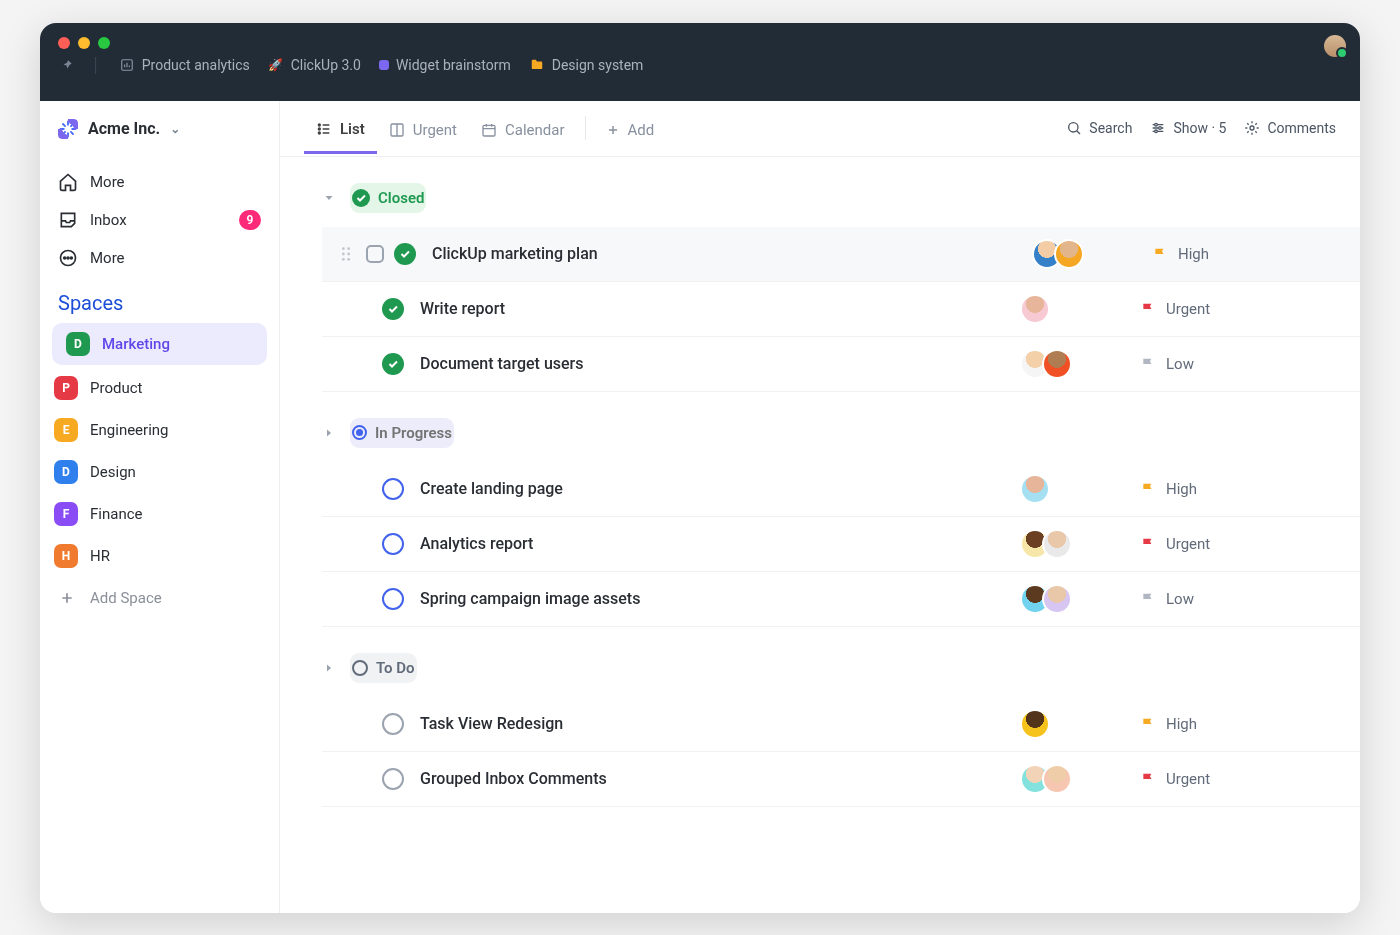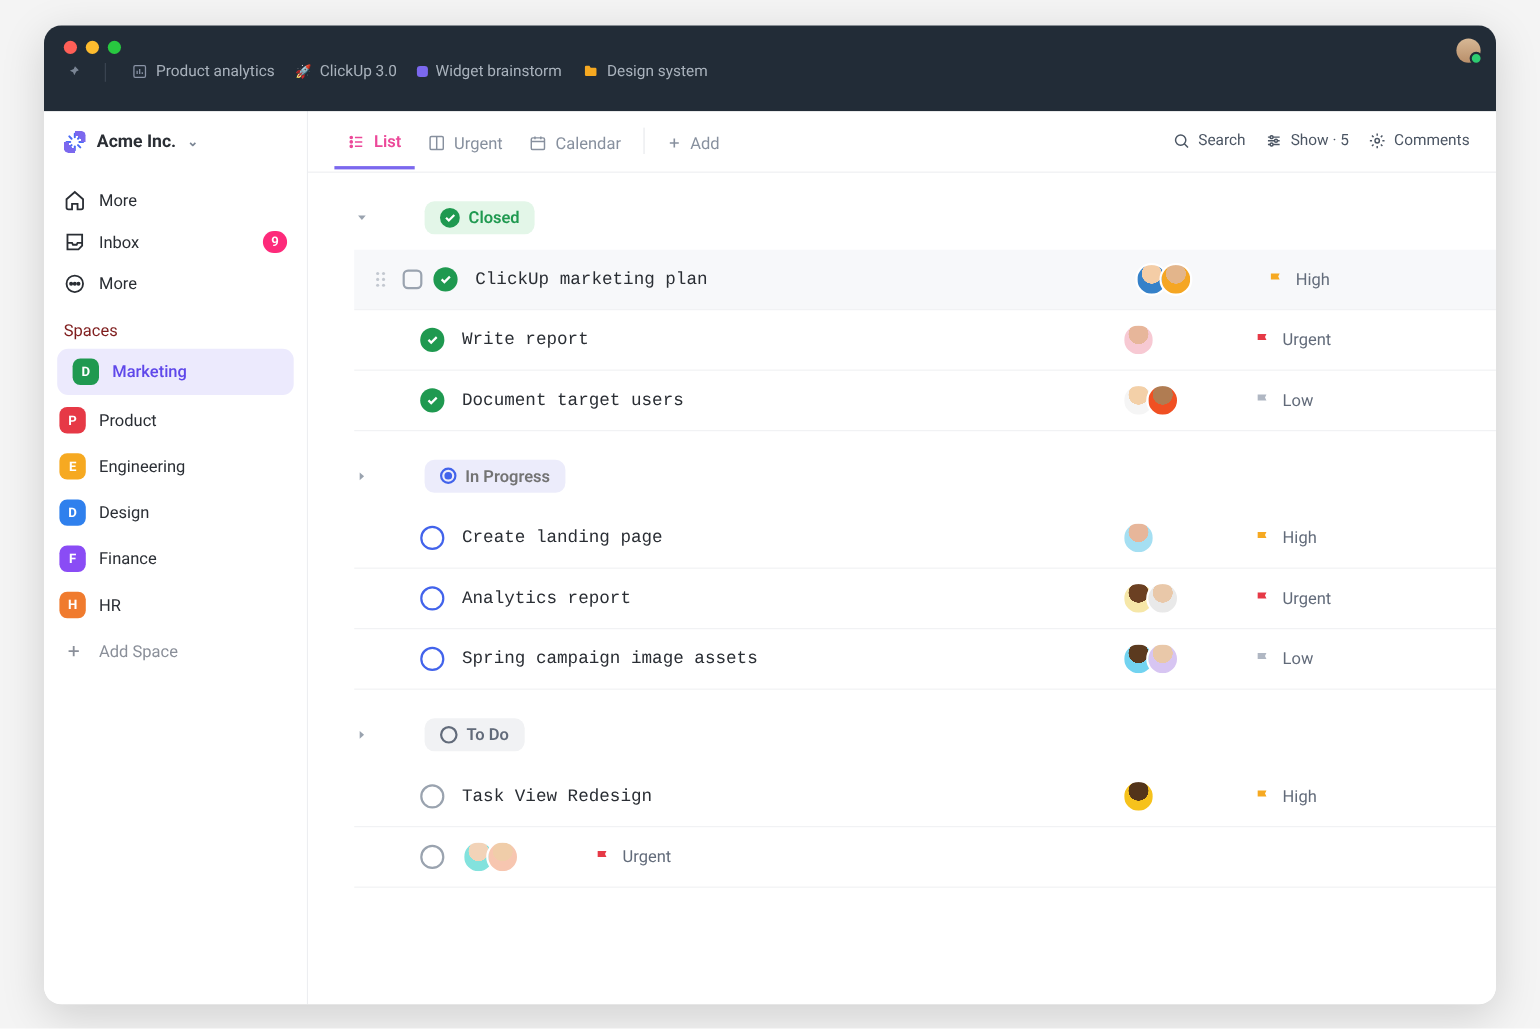--- a/index.html
+++ b/index.html
@@ -113,22 +113,22 @@
   margin-left:auto;
   background:#fd2a7a;
   color:#fff;
   font-size:12px;
   font-weight:600;
   width:22px; height:20px;
   border-radius:10px;
   display:flex; align-items:center; justify-content:center;
 }
 .section-label {
-  color:#7f1d1d;
-  font-size:15px;
+  color:#1d4ed8;
+  font-size:20px;
   padding: 14px 18px 6px;
 }
 .space-item {
   display:flex; align-items:center; gap:12px;
   padding: 9px 14px;
   font-size: 15px;
   color:#2a2e34;
   cursor:pointer;
 }
 .space-ico {
@@ -158,41 +158,40 @@
   height:56px;
   border-bottom:1px solid #edeef1;
 }
 .view-tab {
   display:flex; align-items:center; gap:8px;
   padding: 17px 12px 13px;
   font-size:15px;
   color:#87909e;
   cursor:pointer;
 }
-.view-tab.active { color:#ec4899; font-weight:600; border-bottom:3px solid #7b68ee; }
+.view-tab.active { color:#404040; font-weight:600; border-bottom:3px solid #7b68ee; }
 .vsep { width:1px; height:24px; background:#e6e8ec; margin:0 8px; }
 .toolbar-right { margin-left:auto; display:flex; align-items:center; gap:18px; color:#4b5563; font-size:14px; }
 .tool-act { display:flex; align-items:center; gap:7px; cursor:pointer; }
 
 .content { padding: 18px 0 40px; }
 .group-header {
   display:flex; align-items:center; gap:12px;
   padding: 8px 24px 8px 40px;
 }
 .collapse-btn {
   width:18px; color:#9aa3af; cursor:pointer;
   display:flex; align-items:center; justify-content:center;
 }
 .status-pill {
   display:flex; align-items:center; gap:8px;
-  padding: 6px 14px;
+  padding: 6px 2px;
   border-radius:9px;
   font-weight:600;
   font-size:15px;
-  margin-left:36px;
 }
 .pill-green { background:#e3f6e8; color:#1f9950; }
 .pill-blue  { background:#ececfb; color:#737373; }
 .pill-gray  { background:#f1f2f4; color:#626b7a; }
 .status-dot-check {
   width:18px; height:18px; border-radius:50%; background:#1f9950;
   display:flex; align-items:center; justify-content:center; color:#fff; font-size:11px;
 }
 .status-dot-prog {
   width:15px; height:15px; border-radius:50%; border:2px solid #4263eb;
@@ -217,21 +216,21 @@
   width:18px; height:18px; border:2px solid #9aa3af; border-radius:5px; margin-right:10px; cursor:pointer;
 }
 .status-ico {
   width:22px; height:22px; border-radius:50%;
   margin-right:16px; display:flex; align-items:center; justify-content:center;
   flex-shrink:0;
 }
 .st-done { background:#1f9950; color:#fff; }
 .st-prog { border:2.5px solid #4263eb; }
 .st-todo { border:2.5px solid #9aa3af; }
-.task-title { flex:0 0 auto; width:600px; font-weight:500;font-family:Liberation Mono, monospace; }
+.task-title { flex:0 0 auto; width:600px; font-weight:500; }
 .assignees { display:flex; width:120px; }
 .av { width:30px; height:30px; border-radius:50%; border:2px solid #fff; margin-left:-8px; }
 .av:first-child { margin-left:0; }
 .av1 { background: radial-gradient(circle at 50% 30%, #f4cda6 40%, #3581c9 41%); }
 .av2 { background: radial-gradient(circle at 50% 30%, #e3b58b 40%, #f5a623 41%); }
 .av3 { background: radial-gradient(circle at 50% 30%, #e7b69a 40%, #f7c9d3 41%); }
 .av4 { background: radial-gradient(circle at 50% 30%, #f3d0a8 40%, #f5f5f5 41%); }
 .av5 { background: radial-gradient(circle at 50% 30%, #b07c52 40%, #f05023 41%); }
 .av6 { background: radial-gradient(circle at 50% 30%, #e7b69a 40%, #a5dff2 41%); }
 .av7 { background: radial-gradient(circle at 50% 30%, #6b4022 40%, #f6e7a8 41%); }
@@ -633,20 +632,21 @@
                   <span>
                     <svg class="flag" viewBox="0 0 24 24" fill="#f6a921">
                       <path d="M5 3v18M5 4h12l-2 4 2 4H5"></path>
                     </svg>
                   </span>
                   <span>High</span>
                 </span>
               </div>
               <div class="task-row">
                 <span class="status-ico st-todo"></span>
+                <span class="task-title">Grouped Inbox Comments</span>
                 <span class="assignees">
                   <span class="av av12"></span>
                   <span class="av av13"></span>
                 </span>
                 <span class="prio">
                   <span>
                     <svg class="flag" viewBox="0 0 24 24" fill="#e63946">
                       <path d="M5 3v18M5 4h12l-2 4 2 4H5"></path>
                     </svg>
                   </span>

